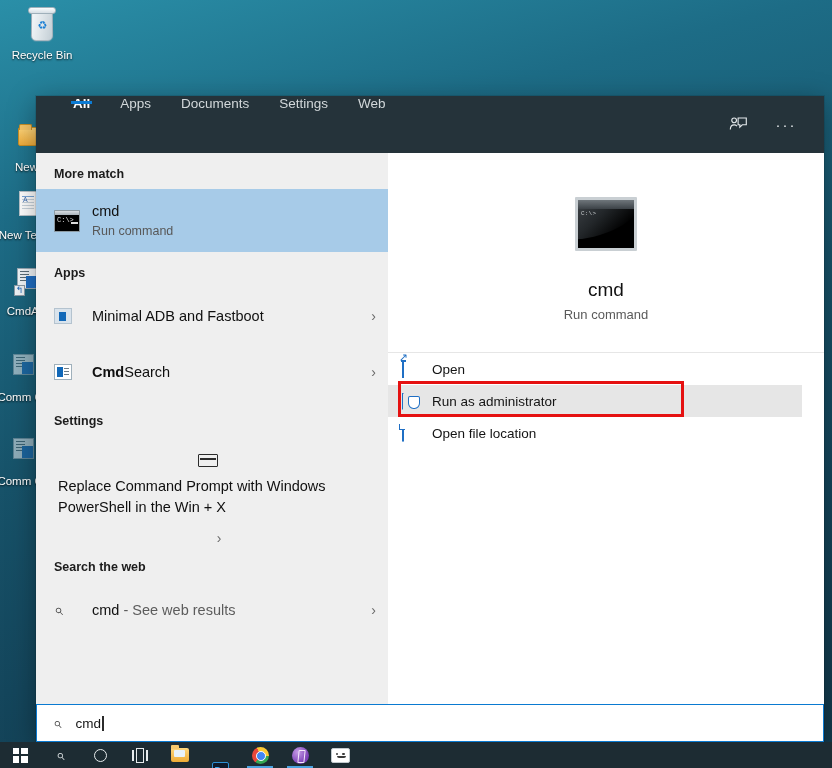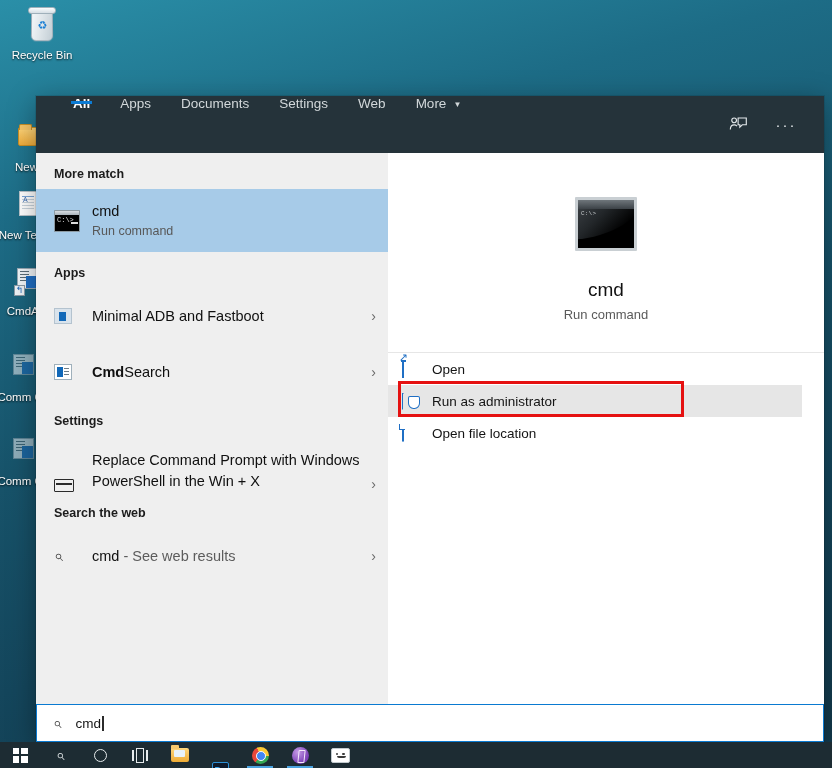--- a/index.html
+++ b/index.html
@@ -315,24 +315,20 @@
       </div>
       <div class="tab">
         <span>Documents</span>
       </div>
       <div class="tab">
         <span>Settings</span>
       </div>
       <div class="tab">
         <span>Web</span>
       </div>
-      <div class="tab">
-        <span>More</span>
-        <span class="caret">▼</span>
-      </div>
     </div>
     <div class="hdr-right">
       <div class="hdr-btn">
         <svg width="19" height="19" viewBox="0 0 20 20" aria-hidden="true">
           <circle cx="5.4" cy="5.6" r="2.5" fill="none" stroke="#e3e8ea" stroke-width="1.2"></circle>
           <path d="M1.4 15.2c0-3 1.9-4.8 4.1-4.8 1.2 0 2.2.5 2.9 1.3" fill="none" stroke="#e3e8ea" stroke-width="1.2"></path>
           <path d="M9.6 3.2h8.6v7.1h-4.2l-2.6 2.5v-2.5H9.6z" fill="none" stroke="#e3e8ea" stroke-width="1.2"></path>
         </svg>
       </div>
       <div class="hdr-btn">
@@ -377,21 +373,21 @@
               <span class="r"></span>
             </div>
         </div>
         <div class="rtext">
           <div class="r-title"><b>Cmd</b><span>Search</span></div>
         </div>
         <div class="chev">›</div>
       </div>
 
       <div class="section-head">Settings</div>
-      <div class="row" style="align-items:flex-end; padding-top:6px;">
+      <div class="row" style="align-items:center; padding-top:6px;flex-direction:column;">
         <div class="ricon" style="padding-top:3px;">
           <div class="mini mini-set"></div>
         </div>
         <div class="rtext">
           <div class="r-title" style="line-height:21px;">Replace Command Prompt with Windows PowerShell in the Win + X</div>
         </div>
         <div class="chev" style="padding-top:12px;">›</div>
       </div>
 
       <div class="section-head">Search the web</div>

